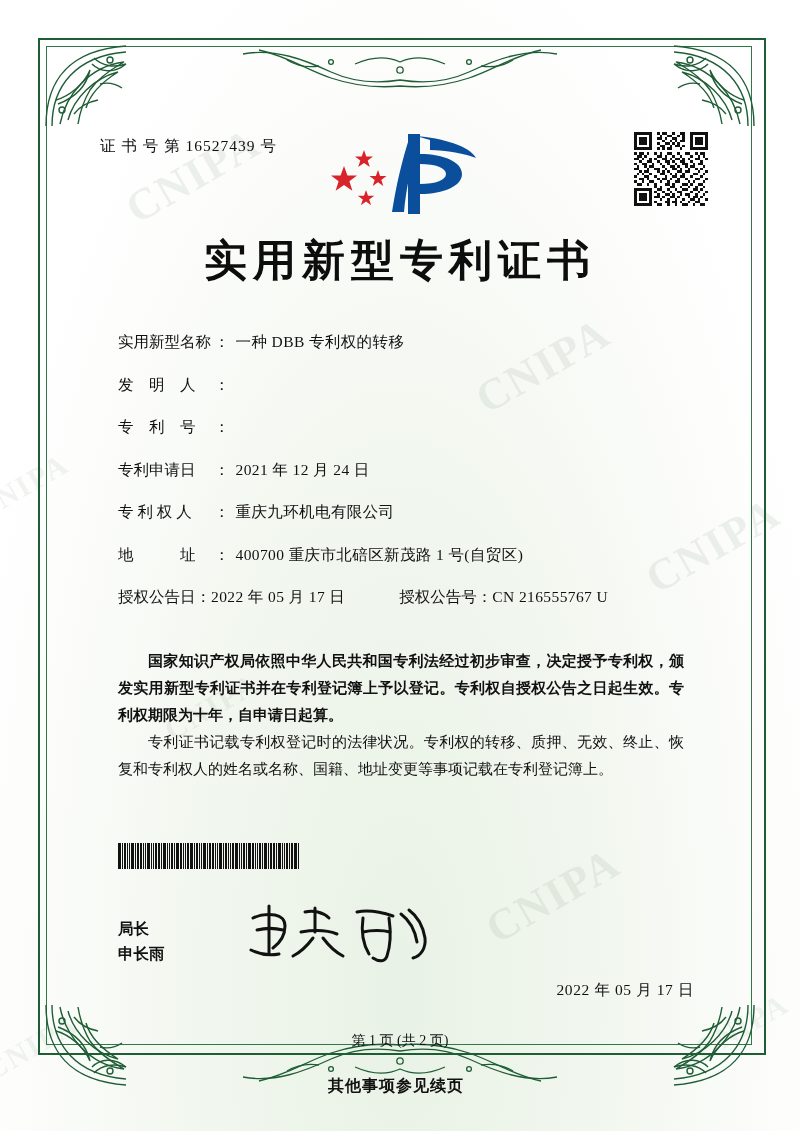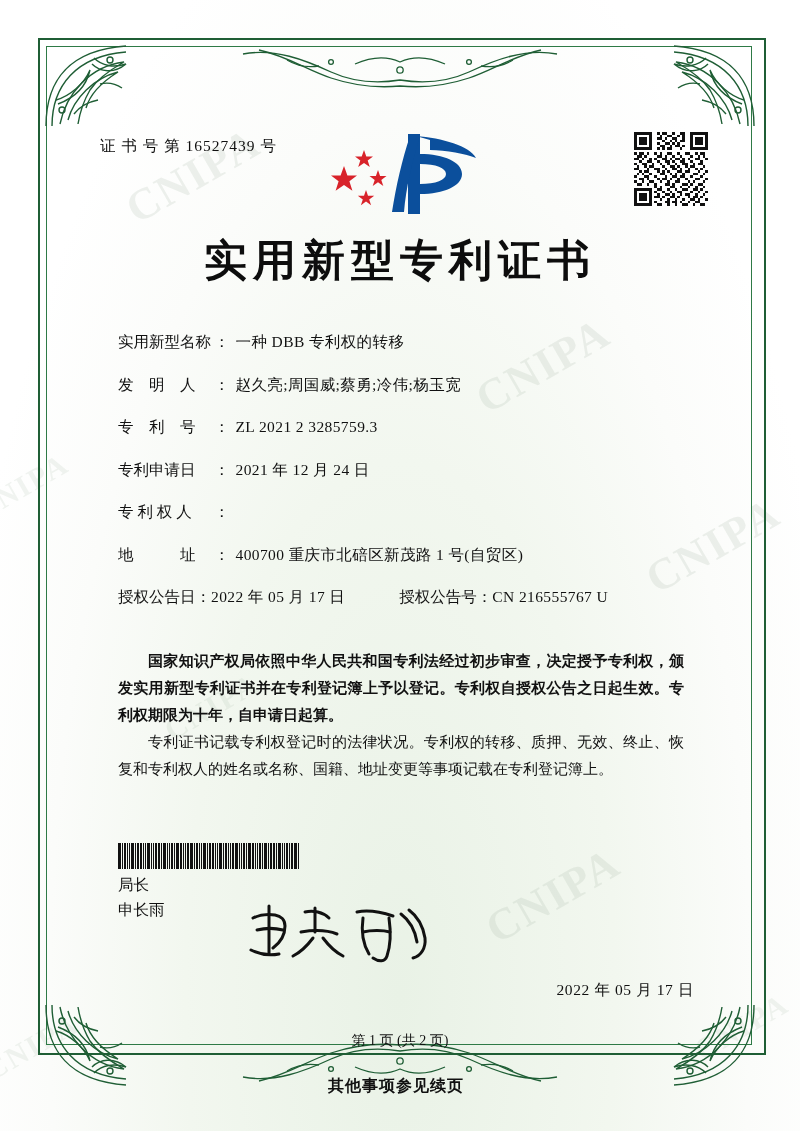--- a/index.html
+++ b/index.html
@@ -183,24 +183,25 @@
   .barcode i {
     display: block;
     background: #111;
     height: 26px;
     margin-right: 1px;
   }
 
   .director {
     position: absolute;
     left: 118px;
-    top: 872px;
+    top: 916px;
     font-size: 15.5px;
     line-height: 25px;
     color: #111;
+    font-weight: bold;
   }
 
   .signature {
     position: absolute;
     left: 243px;
     top: 898px;
     width: 190px;
     height: 70px;
   }
   .signature svg { width:100%; height:100%; display:block; }
@@ -595,38 +596,37 @@
 
       <div class="field-row">
         <span class="f-label">实用新型名称</span>
         <span class="f-sep">：</span>
         <span class="f-value">一种 DBB 专利权的转移</span>
       </div>
 
       <div class="field-row">
         <span class="f-label">发　明　人</span>
         <span class="f-sep">：</span>
-        <span class="f-value">赵久亮;周国威;蔡勇;冷伟;杨玉宽</span>
       </div>
 
       <div class="field-row">
         <span class="f-label">专　利　号</span>
         <span class="f-sep">：</span>
-        <span class="f-value">ZL 2021 2 3285759.3</span>
       </div>
 
       <div class="field-row">
         <span class="f-label">专利申请日</span>
         <span class="f-sep">：</span>
         <span class="f-value">2021 年 12 月 24 日</span>
       </div>
 
       <div class="field-row">
         <span class="f-label">专 利 权 人</span>
         <span class="f-sep">：</span>
+        <span class="f-value">重庆九环机电有限公司</span>
       </div>
 
       <div class="field-row">
         <span class="f-label">地　　　址</span>
         <span class="f-sep">：</span>
         <span class="f-value">400700 重庆市北碚区新茂路 1 号(自贸区)</span>
       </div>
 
       <div class="field-row row-inline">
         <span class="inline-label">授权公告日：</span>

